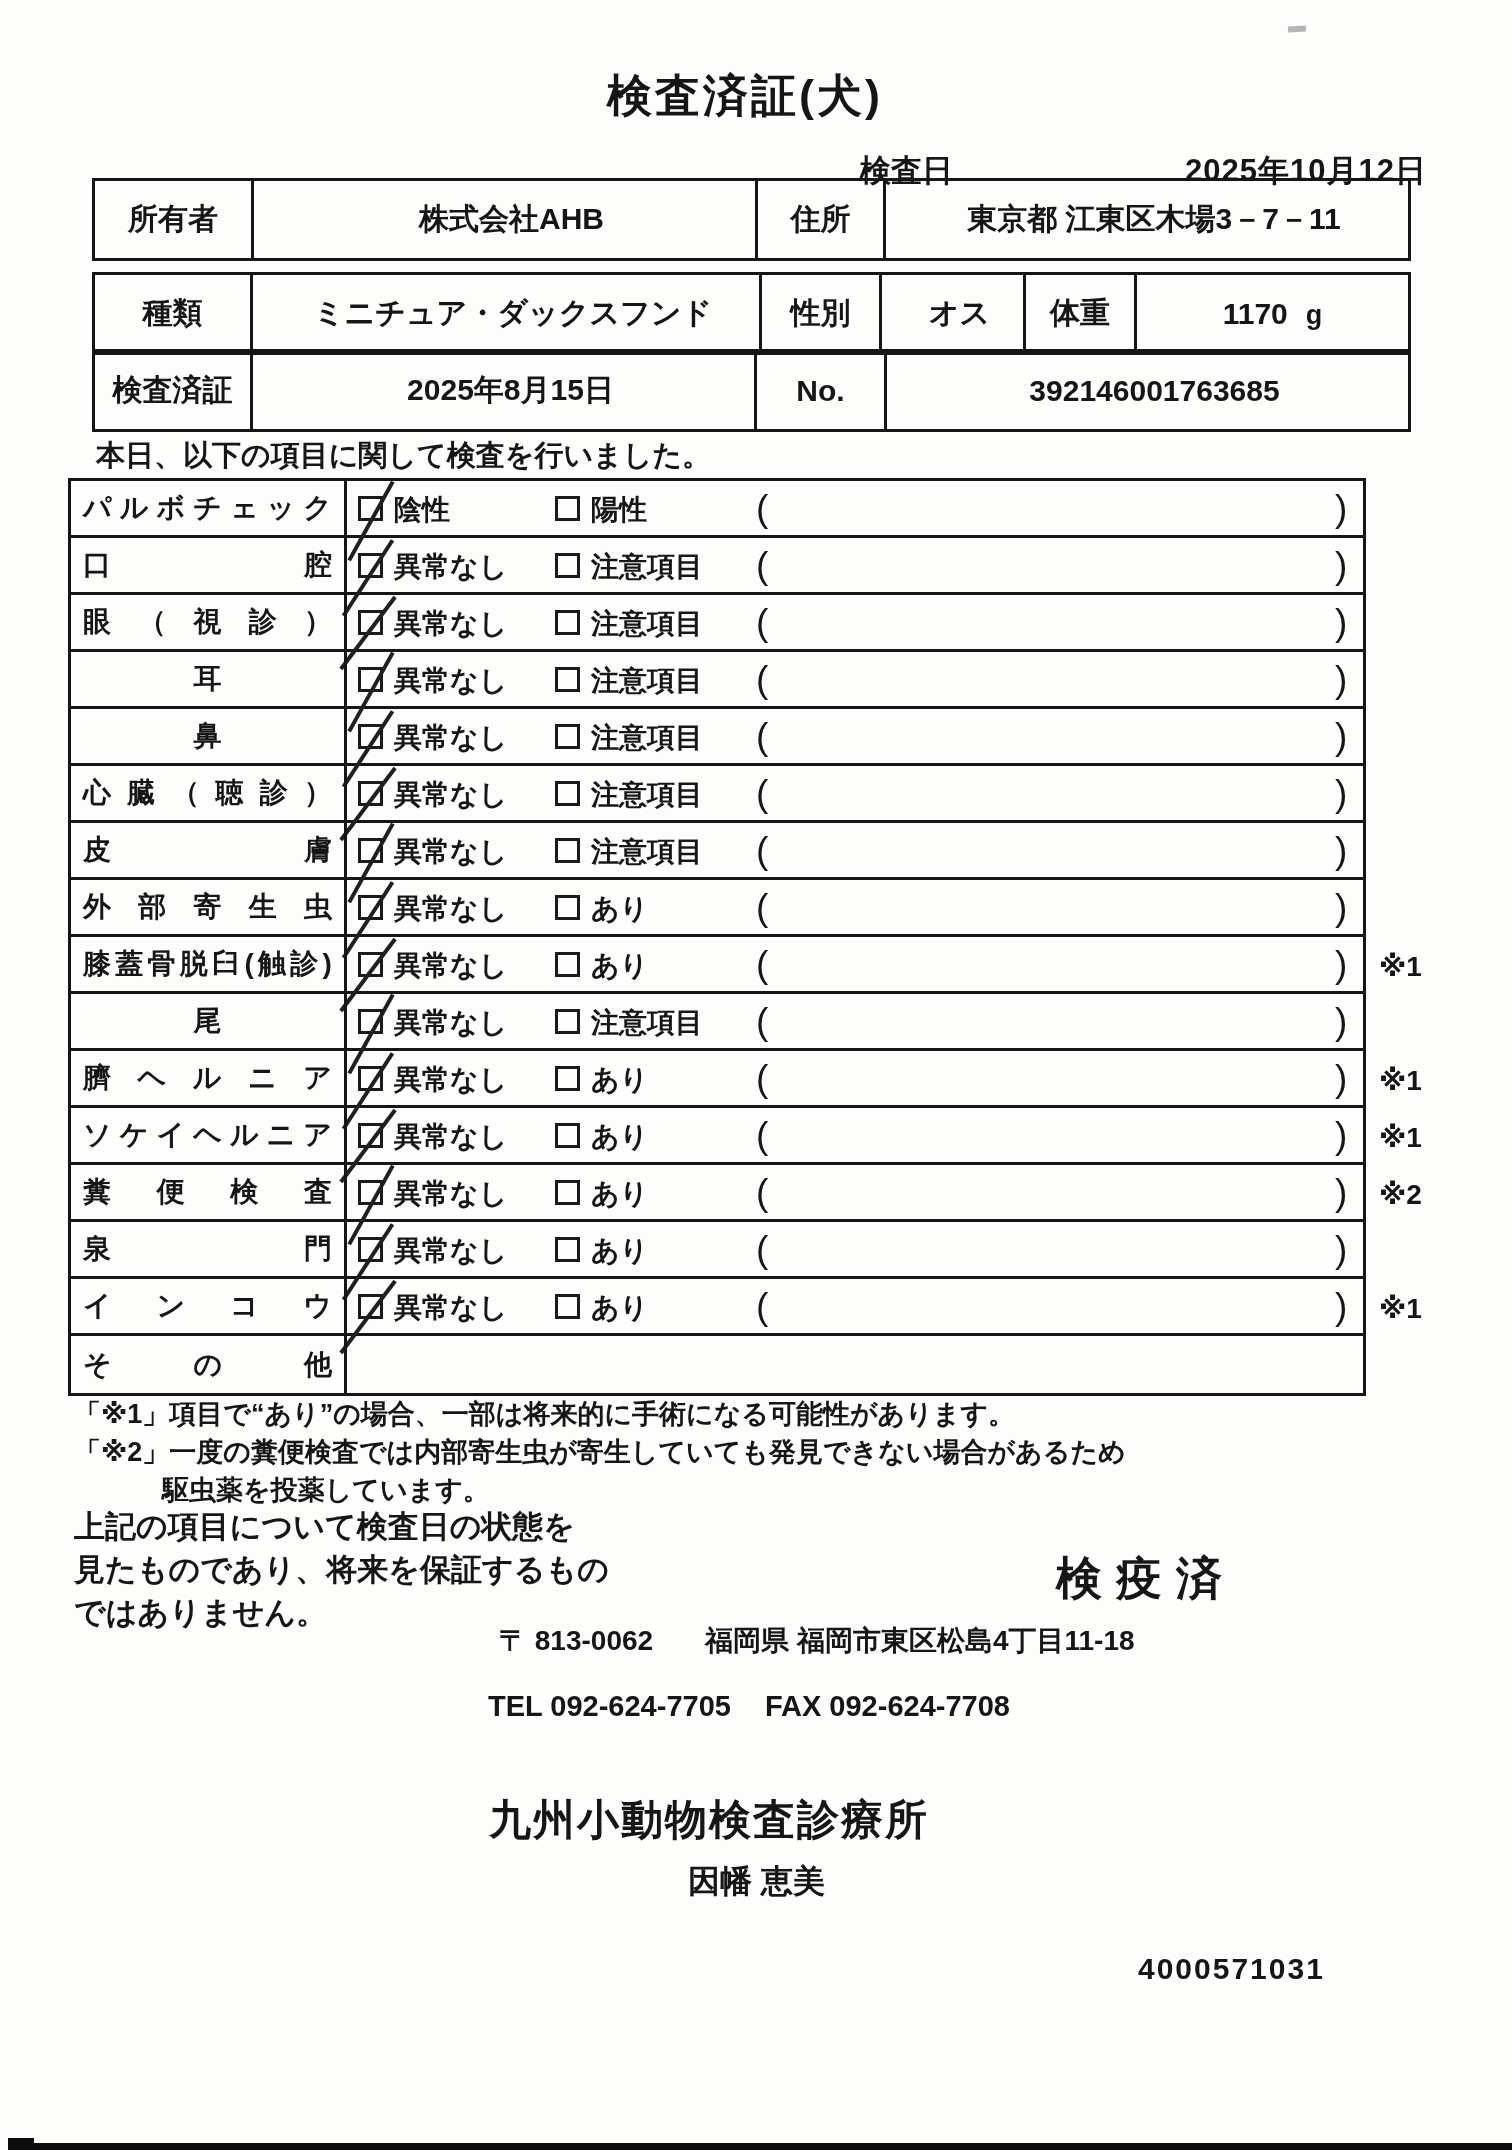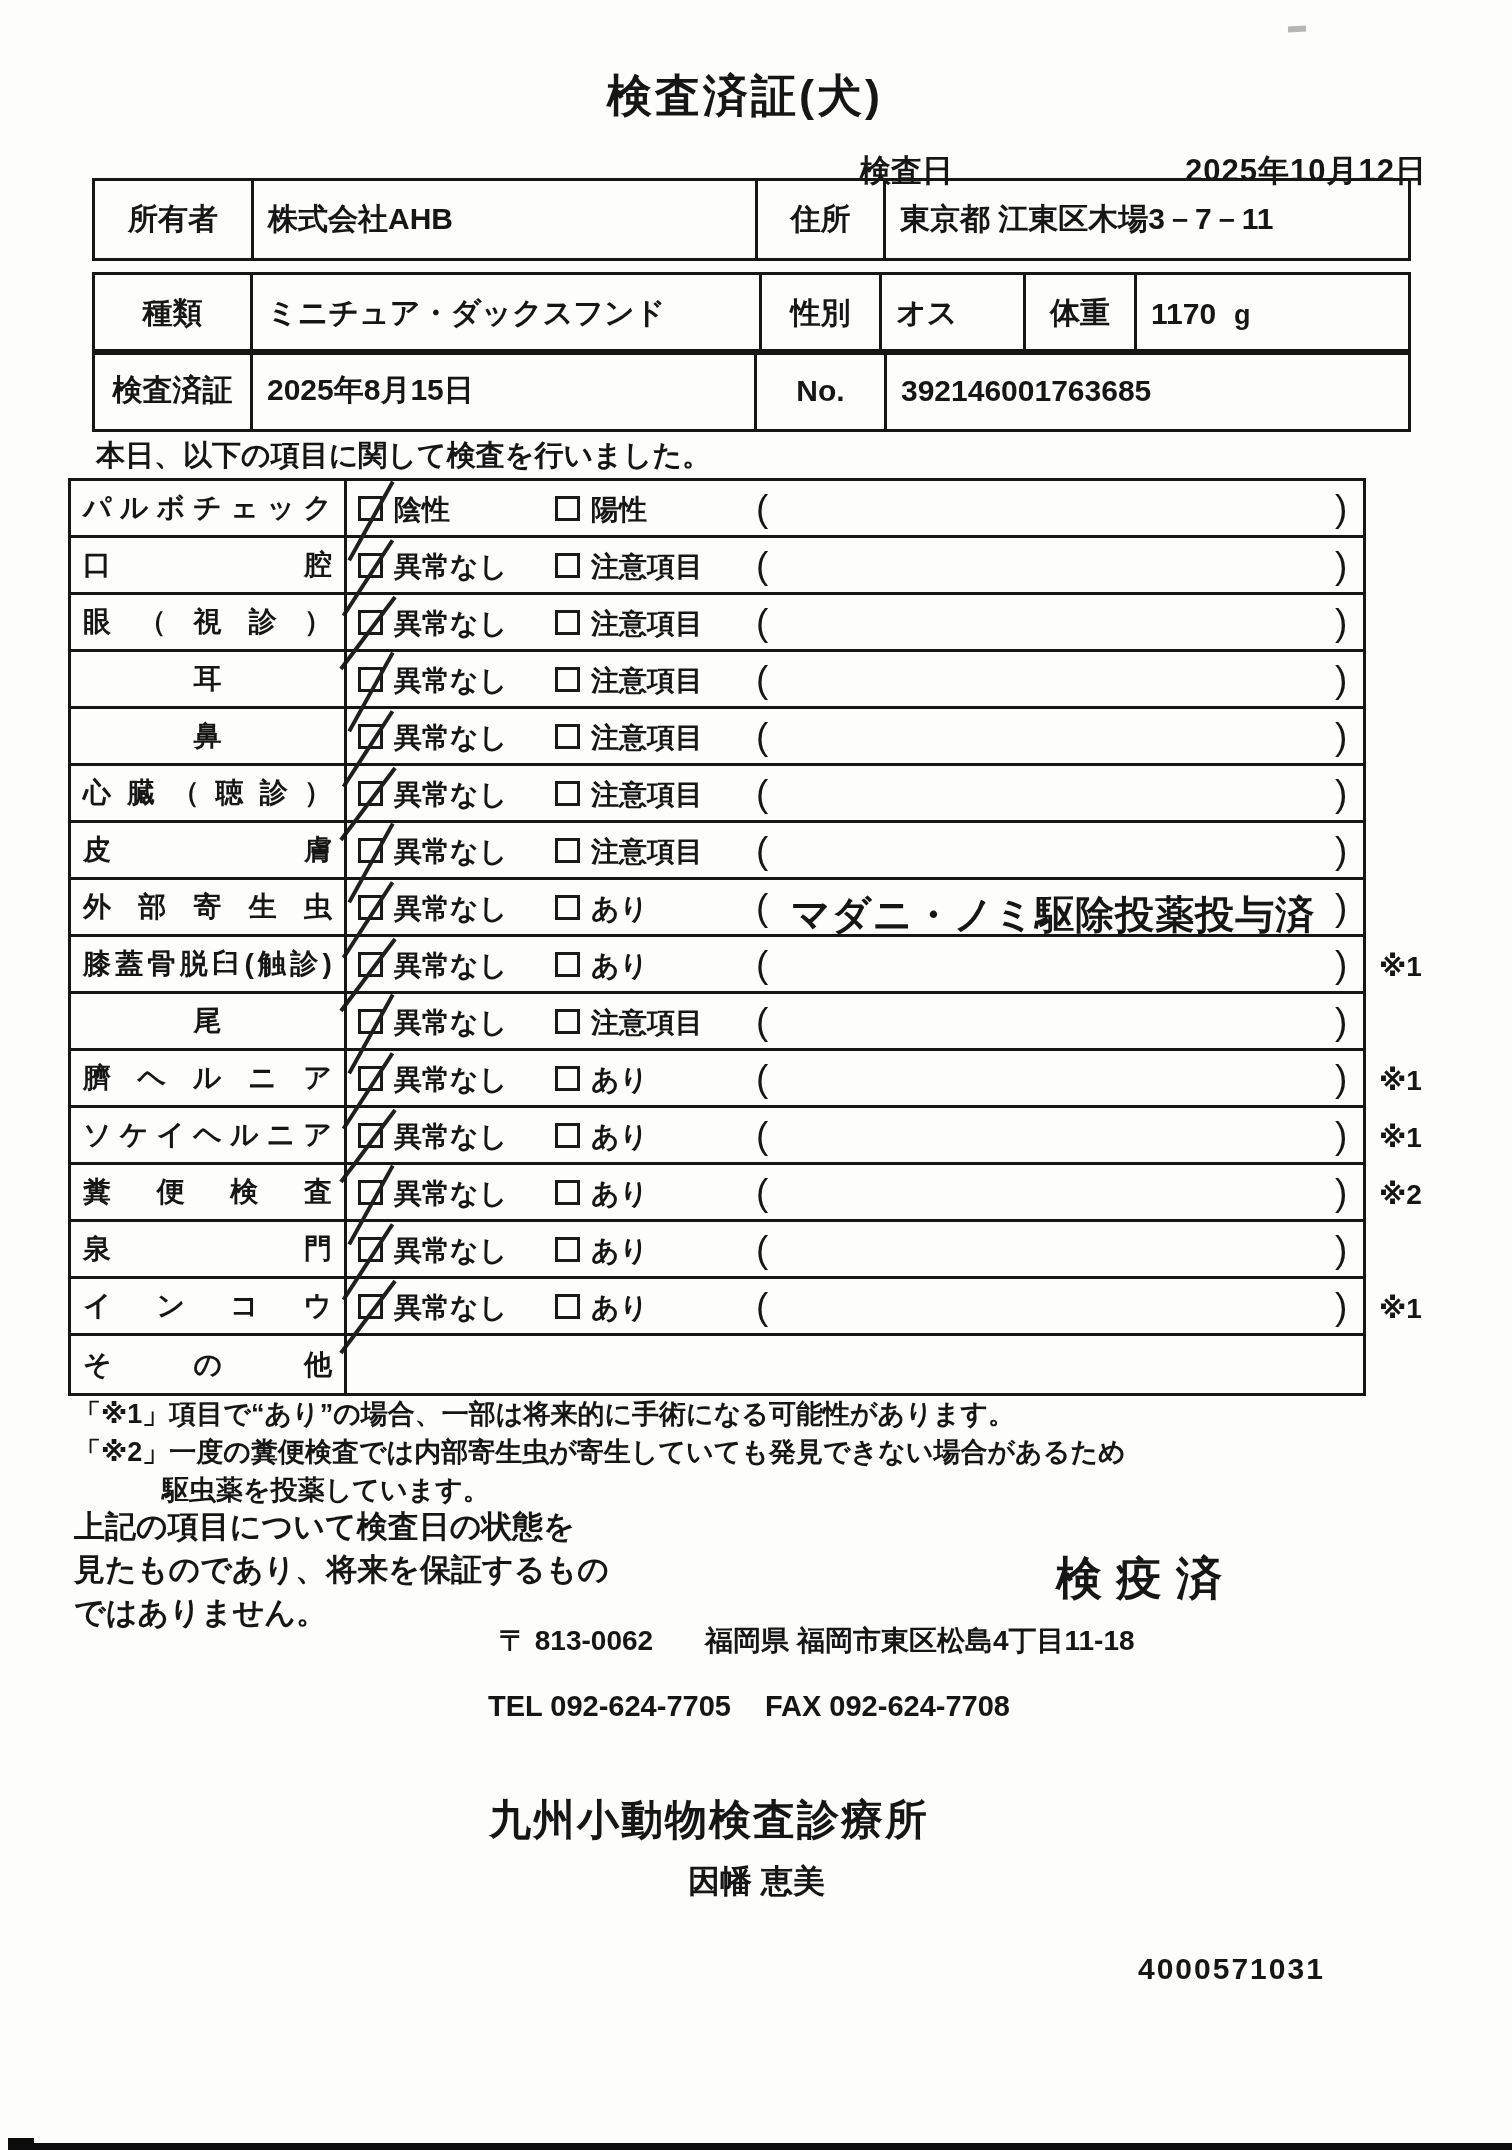--- a/index.html
+++ b/index.html
@@ -16,21 +16,21 @@
 .date-label { position:absolute; left:860px; top:150px; font-size:31px; font-weight:bold; }
 .date-value { position:absolute; left:1185px; top:150px; font-size:31px; font-weight:bold; letter-spacing:1px; }
 
 
 .info-table { position:absolute; border-collapse:collapse; table-layout:fixed; }
 .info-table td {
   border:3px solid #161616; font-size:30px; font-weight:bold;
   height:80px; vertical-align:middle; overflow:hidden; white-space:nowrap;
 }
 .info-table td.lbl { text-align:center; }
-.info-table td.val { text-align:left; padding-left:14px; }
+.info-table td.val { text-align:center; padding-left:14px; }
 .t-owner { left:92px; top:178px; }
 .t-pet-a { left:92px; top:272px; }
 .t-pet-b { left:92px; top:349px; }
 .weight-cell { text-align:center; padding-right:14px; }
 .weight-unit { display:inline-block; margin-left:18px; font-size:27px; }
 
 .intro { position:absolute; left:96px; top:436px; font-size:29px; font-weight:bold; }
 
 
 .checklist {
@@ -282,21 +282,20 @@
           <span>寄</span>
           <span>生</span>
           <span>虫</span>
         </div>
         <div class="cl-body">
           <span class="cb cb1 checked"></span>
           <span class="cb-label lbl1">異常なし</span>
           <span class="cb cb2"></span>
           <span class="cb-label lbl2">あり</span>
           <span class="paren p-open">(</span>
-          <span class="p-note">マダニ・ノミ駆除投薬投与済</span>
           <span class="paren p-close">)</span>
         </div>
       </div>
       <div class="cl-row">
         <div class="cl-item">
           <span>膝</span>
           <span>蓋</span>
           <span>骨</span>
           <span>脱</span>
           <span>臼</span>

